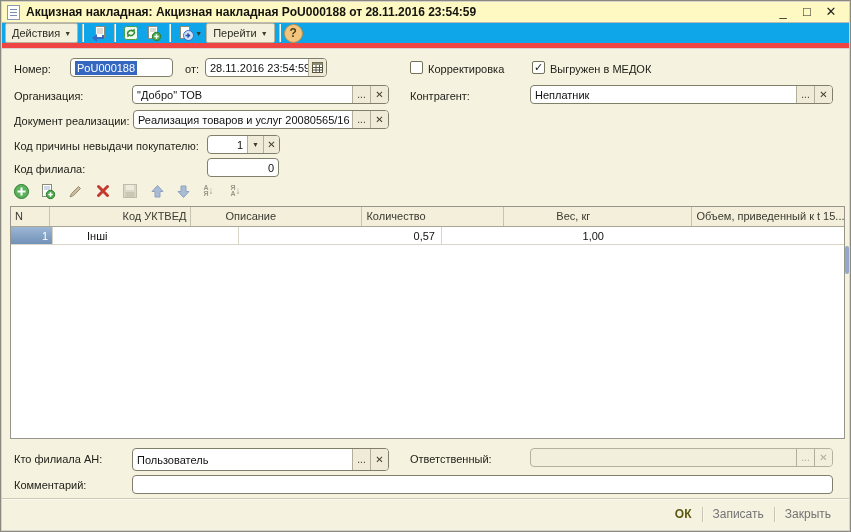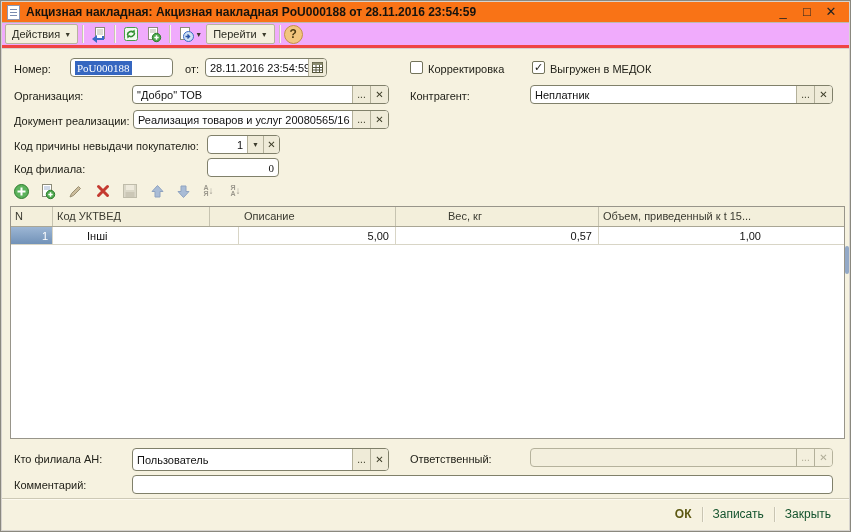--- a/index.html
+++ b/index.html
@@ -1,35 +1,35 @@
 <!DOCTYPE html>
 <html><head>
 <meta charset="utf-8">
 <style>
   html,body{margin:0;padding:0;background:#c8c5bc;font-family:"Liberation Sans","DejaVu Sans",sans-serif;}
   *{box-sizing:border-box;}
   .window{position:relative;width:851px;height:532px;background:#D6D3CE;border:1px solid #8a887f;overflow:hidden;}
   
-  .titlebar{position:absolute;left:1px;top:1px;right:1px;height:21px;background:#f97316;display:flex;align-items:center;border-bottom:1px solid #bdbab2;}
+  .titlebar{position:absolute;left:1px;top:1px;right:1px;height:21px;background:#fef9c3;display:flex;align-items:center;border-bottom:1px solid #bdbab2;}
   .titleicon{width:13px;height:15px;margin:0 6px 0 5px;background:#fff;border:1px solid #8a98b8;position:relative;}
   .titleicon::before{content:"";position:absolute;left:2px;top:3px;width:7px;height:1px;background:#7a8cb0;box-shadow:0 3px 0 #7a8cb0,0 6px 0 #7a8cb0;}
   .title-text{font-size:12px;font-weight:bold;color:#15130e;white-space:nowrap;}
   .winbtns{margin-left:auto;display:flex;gap:8px;padding-right:10px;align-items:center;}
   .winbtn{font-size:13px;color:#222;width:16px;text-align:center;cursor:default;line-height:16px;}
   
-  .toolbar{position:absolute;left:1px;top:22px;right:1px;height:25px;background:#f0abfc;border-bottom:3px solid #ef4444;display:flex;align-items:center;padding-left:3px;}
+  .toolbar{position:absolute;left:1px;top:22px;right:1px;height:25px;background:#0ea5e9;border-bottom:5px solid #ef4444;display:flex;align-items:center;padding-left:3px;}
   .tbtn{height:20px;border:1px solid #b8b49e;border-radius:2px;background:#F4F0DE;display:flex;align-items:center;padding:0 6px;font-size:11px;color:#2c2c22;gap:4px;}
   .caret{font-size:7px;color:#3c3c2c;}
   .vsep{width:1px;height:18px;background:#c9c5b2;margin:0 4px;box-shadow:1px 0 0 #fbf8ec;}
   .ibtn{width:23px;height:21px;display:flex;align-items:center;justify-content:center;border-radius:2px;}
   .helpbtn{width:19px;height:19px;border-radius:50%;background:#F2C57E;border:1px solid #C39045;color:#4e3b12;font-size:12px;font-weight:bold;display:flex;align-items:center;justify-content:center;}
   
   .form{position:absolute;left:1px;top:48px;right:1px;bottom:1px;background:#F6F2E0;}
   .lbl{position:absolute;font-size:11px;color:#22221a;white-space:nowrap;}
-  .input{position:absolute;background:#fff;border:1px solid #80806a;border-radius:4px;font-size:11px;color:#111;display:flex;align-items:center;padding:0 4px;overflow:hidden;white-space:nowrap;font-family:Liberation Serif, serif;}
+  .input{position:absolute;background:#fff;border:1px solid #80806a;border-radius:4px;font-size:11px;color:#111;display:flex;align-items:center;padding:0 4px;overflow:hidden;white-space:nowrap;}
   .fgroup{position:absolute;background:#fff;border:1px solid #80806a;border-radius:4px;display:flex;align-items:stretch;overflow:hidden;font-size:11px;color:#111;}
   .fgroup .txt{flex:1;display:flex;align-items:center;padding:0 4px;overflow:hidden;white-space:nowrap;}
   .fbtn{width:18px;background:#EFEBD8;border-left:1px solid #b3b09a;display:flex;align-items:center;justify-content:center;font-size:10px;color:#3c3c28;}
   .fgroup.disabled{background:#F3EFDD;border-color:#b5b29c;}
   .fgroup.disabled .fbtn{color:#b0ad97;background:#F3EFDD;}
   .sel{background:#3566C0;color:#fff;padding:1px 2px;}
   .chkbox{position:absolute;width:13px;height:13px;background:#fff;border:1px solid #73735a;border-radius:2px;font-size:11px;line-height:11px;text-align:center;color:#1c1c14;font-weight:bold;}
   .chkbox.checked::after{content:"✓";}
   .num{justify-content:flex-end;}
   
@@ -37,26 +37,26 @@
   .sortico{display:flex;align-items:center;color:#9a978c;font-size:7px;line-height:6px;font-weight:bold;}
   .sortico .letters{display:flex;flex-direction:column;}
   .sortico .arr{font-size:10px;}
   
   .grid{position:absolute;left:8px;top:157px;width:835px;height:233px;background:#fff;border:1px solid #98958a;}
   .thead{display:flex;height:20px;background:#F3EFDB;border-bottom:1px solid #a9a695;font-size:11px;color:#3a3a30;}
   .th{padding:3px 4px;border-right:1px solid #c6c3b0;overflow:hidden;white-space:nowrap;}
   .trow{display:flex;height:18px;font-size:11px;color:#111;border-bottom:1px solid #d8d5c6;}
   .td{padding:2px 4px;border-right:1px solid #d8d5c6;overflow:hidden;white-space:nowrap;display:flex;align-items:center;}
   .td.r{justify-content:flex-end;padding-right:6px;}
-  .c0{width:42px;}.c1{width:157px;}.c2{width:156px;margin-left:30px;}.c3{width:157px;}.c4{width:155px;margin-left:48px;}.c5{width:168px;border-right:none;}
+  .c0{width:42px;}.c1{width:157px;text-align:right;}.c2{width:156px;margin-left:30px;}.c3{width:157px;}.c4{width:155px;margin-left:48px;}.c5{width:168px;border-right:none;}
   .ncell{background:linear-gradient(#9CB6D4,#7292B8);color:#fff;justify-content:flex-end;padding-right:4px;}
   
   .footline{position:absolute;left:0;right:0;top:449px;border-top:1px solid #cdc9b6;box-shadow:0 1px 0 #fdfaf0;}
   .footbtns{position:absolute;right:8px;top:455px;display:flex;align-items:center;height:20px;}
-  .fb{font-size:12px;color:#14532d;padding:0 10px;white-space:nowrap;}
+  .fb{font-size:12px;color:#737373;padding:0 10px;white-space:nowrap;}
   .fb.ok{font-weight:bold;color:#5c5812;}
   .fsep{width:1px;height:15px;background:#c9c5b2;box-shadow:1px 0 0 #faf7ea;}
   
   .scrollthumb{position:absolute;right:1px;top:245px;width:4px;height:28px;background:#93A9C7;border-radius:2px;}
   svg{display:block;}
 </style>
 </head>
 <body>
 
 <div class="window">
@@ -266,27 +266,27 @@
           </span>
           <span class="arr">↓</span>
       </span>
     </div>
 
     <div class="grid">
       <div class="thead">
         <div class="th c0">N</div>
         <div class="th c1">Код УКТВЕД</div>
         <div class="th c2">Описание</div>
+        <div class="th c3">Количество</div>
         <div class="th c4">Вес, кг</div>
         <div class="th c5">Объем, приведенный к t 15...</div>
       </div>
       <div class="trow">
         <div class="td c0 ncell">1</div>
         <div class="td c2">Інші</div>
-        <div class="td c3 r">5,00</div>
         <div class="td c4 r">0,57</div>
         <div class="td c5 r">1,00</div>
       </div>
     </div>
 
     <span class="lbl" style="left:12px;top:404px">Кто филиала АН:</span>
     <div class="fgroup" style="left:130px;top:399px;width:257px;height:23px">
       <span class="txt">Пользователь</span>
       <span class="fbtn">...</span>
       <span class="fbtn">✕</span>

